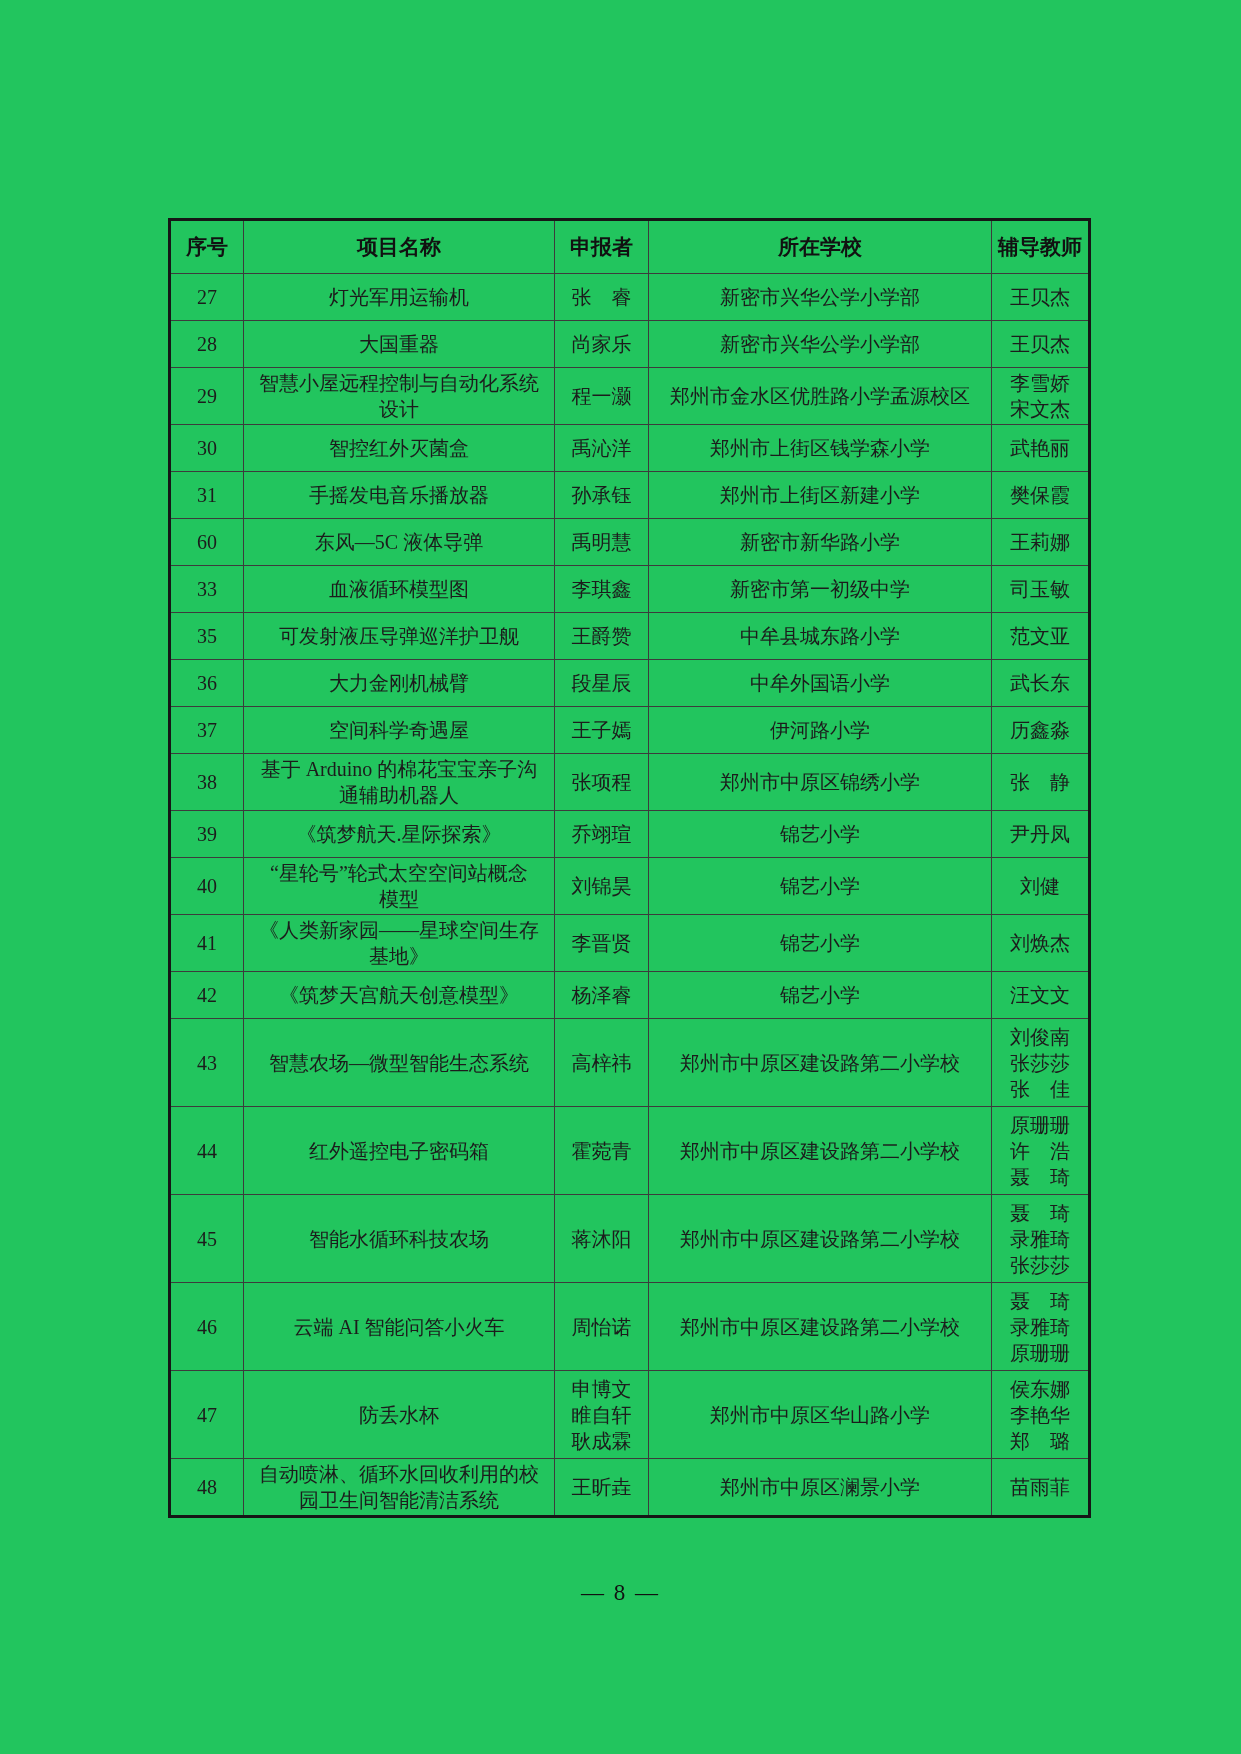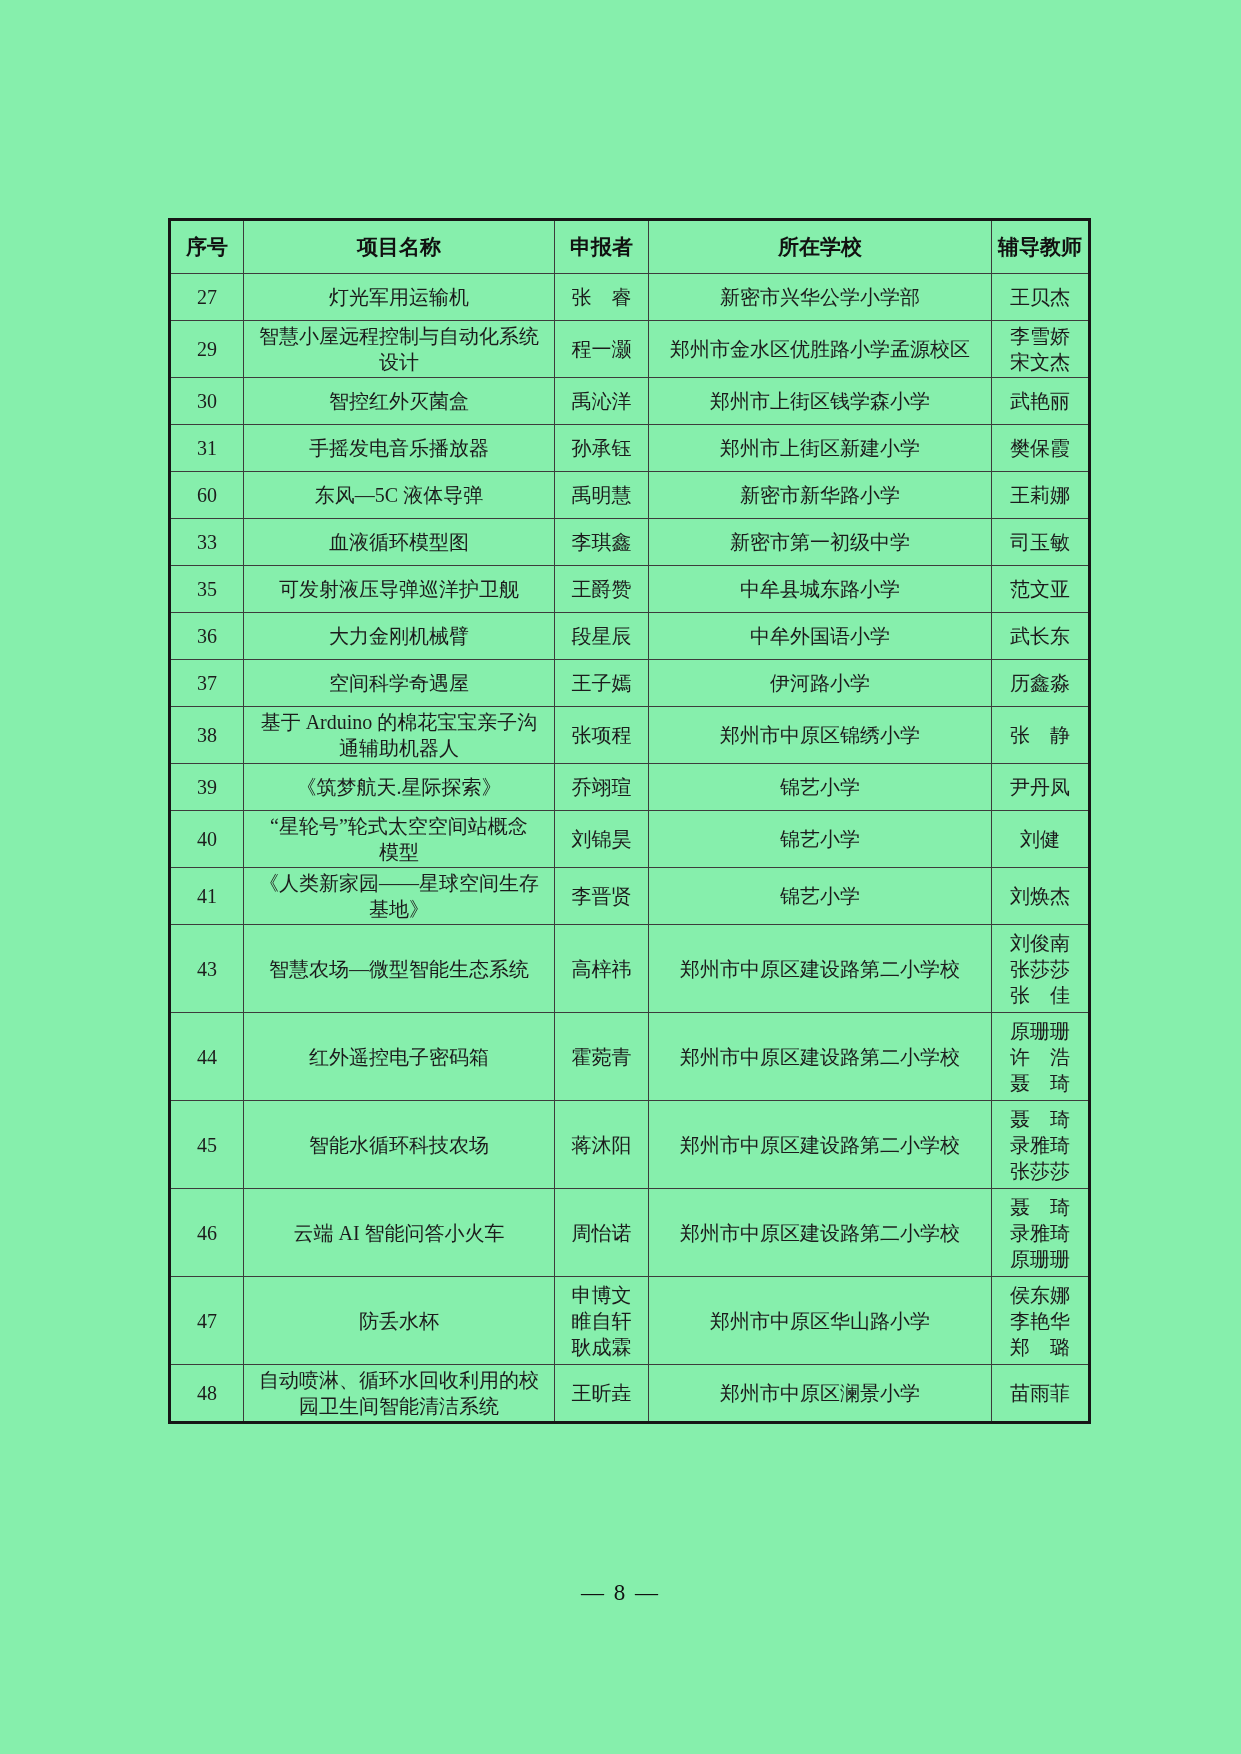--- a/index.html
+++ b/index.html
@@ -1,20 +1,20 @@
 <!DOCTYPE html>
 <html><head>
 <meta charset="utf-8">
 <style>
   html,body{margin:0;padding:0;background:#e8e8e8;}
   .page{
     position:relative;
     width:1241px;height:1754px;
     margin:0 auto;
-    background:#86efac;
+    background:#22c55e;
     font-family:"Liberation Serif","DejaVu Serif",serif;
     color:#1c1c1c;
   }
   table.doc-table{
     position:absolute;
     left:168px;top:218px;
     width:920px;
     border-collapse:collapse;
     table-layout:fixed;
     border:3px solid #161616;
@@ -75,20 +75,27 @@
       </tr>
     </thead>
     <tbody>
       <tr class="r1">
         <td class="c-no">27</td>
         <td class="c-project">灯光军用运输机</td>
         <td class="c-applicant">张　睿</td>
         <td class="c-school">新密市兴华公学小学部</td>
         <td class="c-teacher">王贝杰</td>
       </tr>
+      <tr class="r1">
+        <td class="c-no">28</td>
+        <td class="c-project">大国重器</td>
+        <td class="c-applicant">尚家乐</td>
+        <td class="c-school">新密市兴华公学小学部</td>
+        <td class="c-teacher">王贝杰</td>
+      </tr>
       <tr class="r2">
         <td class="c-no">29</td>
         <td class="c-project">智慧小屋远程控制与自动化系统
 设计</td>
         <td class="c-applicant">程一灏</td>
         <td class="c-school">郑州市金水区优胜路小学孟源校区</td>
         <td class="c-teacher">李雪娇
 宋文杰</td>
       </tr>
       <tr class="r1">
@@ -163,20 +170,27 @@
         <td class="c-school">锦艺小学</td>
         <td class="c-teacher">刘健</td>
       </tr>
       <tr class="r2">
         <td class="c-no">41</td>
         <td class="c-project">《人类新家园——星球空间生存
 基地》</td>
         <td class="c-applicant">李晋贤</td>
         <td class="c-school">锦艺小学</td>
         <td class="c-teacher">刘焕杰</td>
+      </tr>
+      <tr class="r1">
+        <td class="c-no">42</td>
+        <td class="c-project">《筑梦天宫航天创意模型》</td>
+        <td class="c-applicant">杨泽睿</td>
+        <td class="c-school">锦艺小学</td>
+        <td class="c-teacher">汪文文</td>
       </tr>
       <tr class="r3">
         <td class="c-no">43</td>
         <td class="c-project">智慧农场—微型智能生态系统</td>
         <td class="c-applicant">高梓祎</td>
         <td class="c-school">郑州市中原区建设路第二小学校</td>
         <td class="c-teacher">刘俊南
 张莎莎
 张　佳</td>
       </tr>

